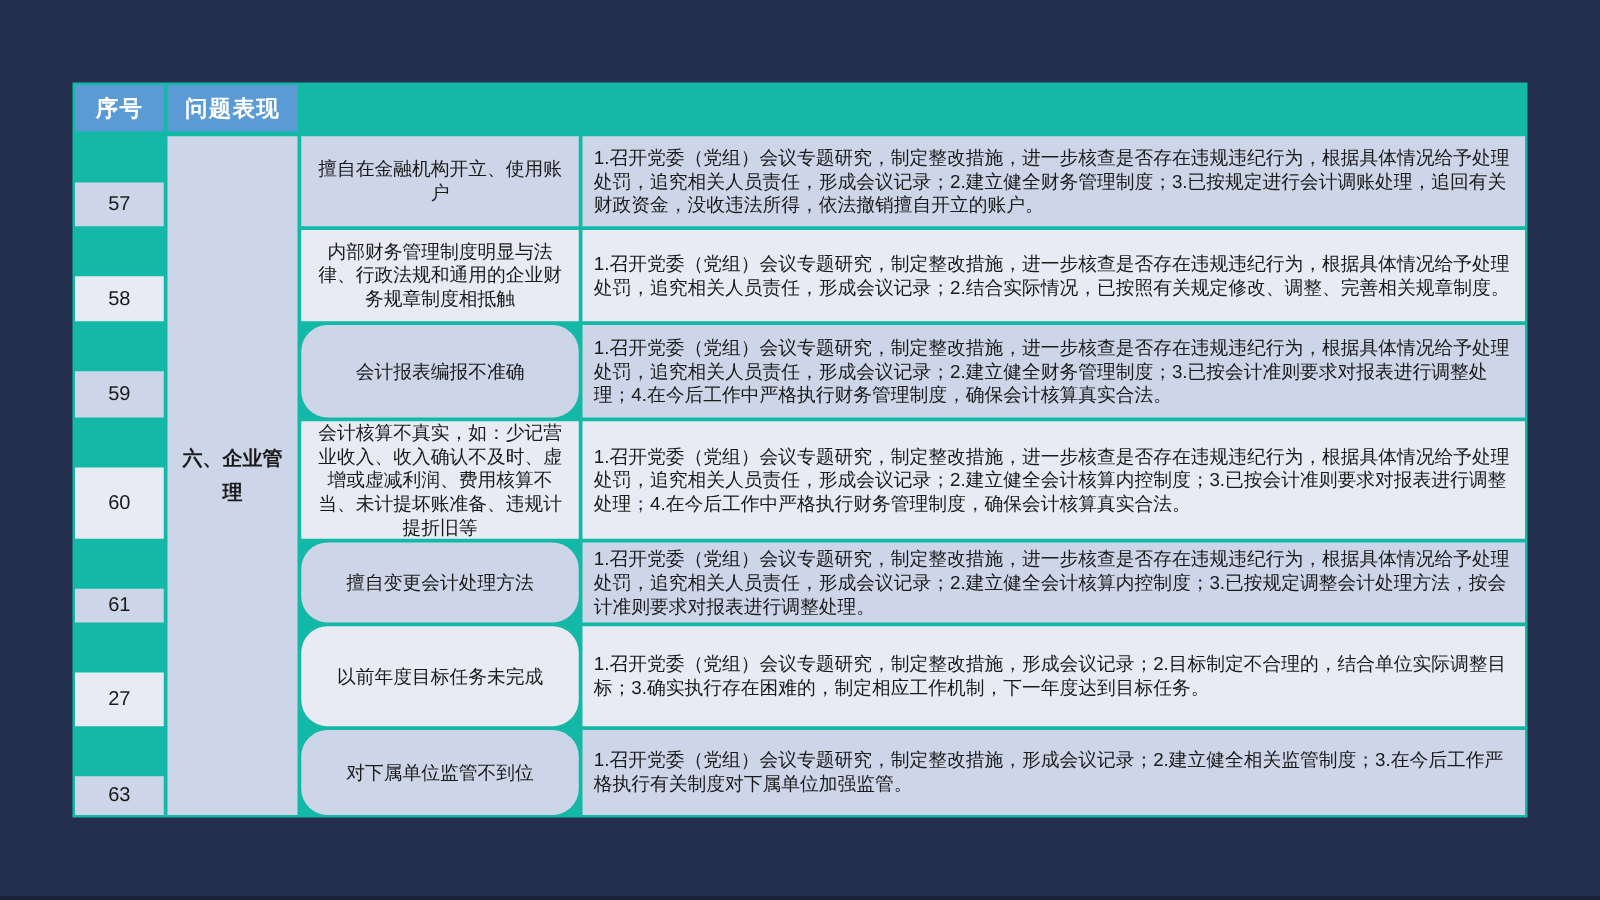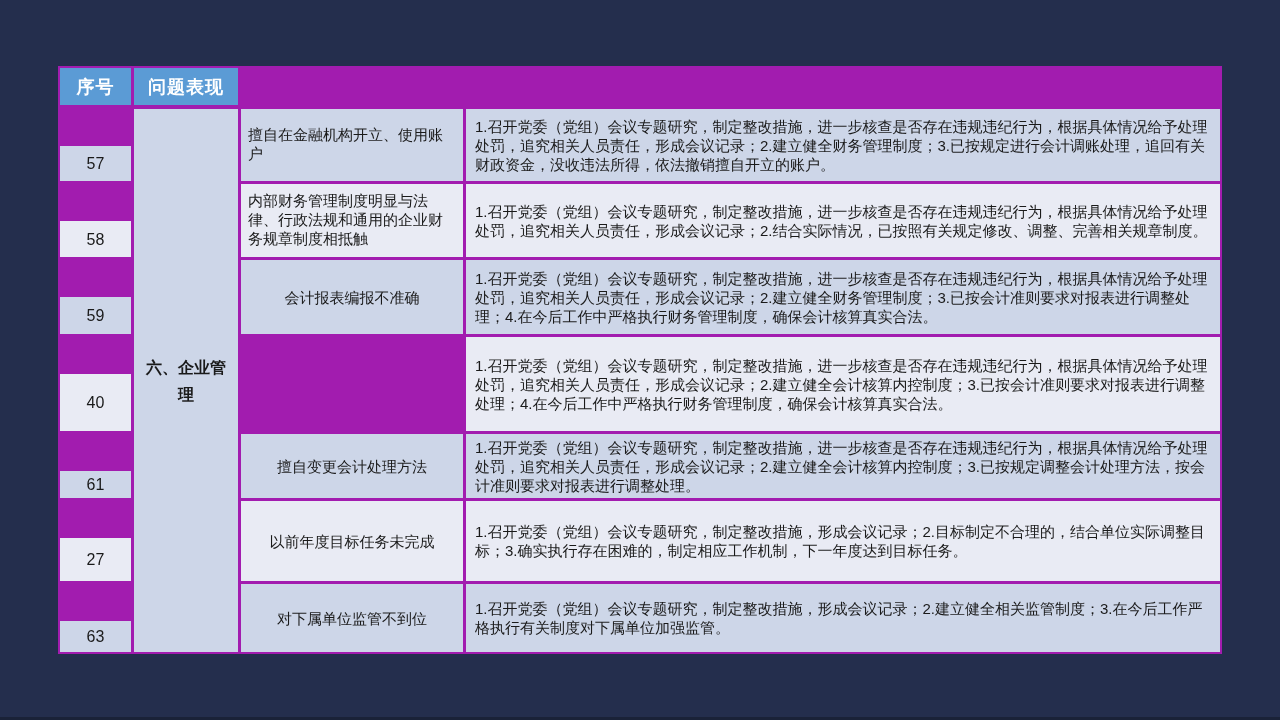--- a/index.html
+++ b/index.html
@@ -14,21 +14,21 @@
     background: #242E4D;
   }
   .bottom-strip {
     position: absolute; left: 0; bottom: 0;
     width: 1280px; height: 3px;
     background: #1A2238;
   }
   .tbl {
     position: absolute; left: 58px; top: 66px;
     width: 1160px;
-    background: #a21caf;
+    background: #14b8a6;
     padding: 2px;
   }
   .thead {
     display: grid;
     grid-template-columns: 71px 104px 222px 1fr;
     column-gap: 3px;
     height: 37px;
     margin-bottom: 4px;
   }
   .th {
@@ -57,22 +57,22 @@
   .merged {
     grid-column: 2; grid-row: 1 / span 7;
     background: #CDD6E8;
     justify-content: center;
     font-weight: bold; font-size: 16px;
     text-align: center;
     line-height: 27px;
     padding: 0 10px;
   }
   .prob  { grid-column: 3; padding: 2px 7px; }
-  .prob.pc { justify-content: center; text-align: center; }
-  .prob.pl { text-align: left; font-family: Liberation Serif, serif; }
+  .prob.pc { justify-content: center; text-align: center; border-radius: 21px; }
+  .prob.pl { text-align: center; }
   .guide { grid-column: 4; padding: 4px 9px; text-align: left; }
   .r1 { grid-row: 1; } .r2 { grid-row: 2; } .r3 { grid-row: 3; }
   .r4 { grid-row: 4; } .r5 { grid-row: 5; } .r6 { grid-row: 6; }
   .r7 { grid-row: 7; }
 </style>
 </head>
 <body>
 
 <div class="stage">
 
@@ -92,21 +92,22 @@
       <div class="cell guide r1 dark">1.召开党委（党组）会议专题研究，制定整改措施，进一步核查是否存在违规违纪行为，根据具体情况给予处理处罚，追究相关人员责任，形成会议记录；2.建立健全财务管理制度；3.已按规定进行会计调账处理，追回有关财政资金，没收违法所得，依法撤销擅自开立的账户。</div>
 
       <div class="cell num r2 light">58</div>
       <div class="cell prob r2 light pl">内部财务管理制度明显与法律、行政法规和通用的企业财务规章制度相抵触</div>
       <div class="cell guide r2 light">1.召开党委（党组）会议专题研究，制定整改措施，进一步核查是否存在违规违纪行为，根据具体情况给予处理处罚，追究相关人员责任，形成会议记录；2.结合实际情况，已按照有关规定修改、调整、完善相关规章制度。</div>
 
       <div class="cell num r3 dark">59</div>
       <div class="cell prob r3 dark pc">会计报表编报不准确</div>
       <div class="cell guide r3 dark">1.召开党委（党组）会议专题研究，制定整改措施，进一步核查是否存在违规违纪行为，根据具体情况给予处理处罚，追究相关人员责任，形成会议记录；2.建立健全财务管理制度；3.已按会计准则要求对报表进行调整处理；4.在今后工作中严格执行财务管理制度，确保会计核算真实合法。</div>
 
-      <div class="cell num r4 light">40</div>
+      <div class="cell num r4 light">60</div>
+      <div class="cell prob r4 light pl">会计核算不真实，如：少记营业收入、收入确认不及时、虚增或虚减利润、费用核算不当、未计提坏账准备、违规计提折旧等</div>
       <div class="cell guide r4 light">1.召开党委（党组）会议专题研究，制定整改措施，进一步核查是否存在违规违纪行为，根据具体情况给予处理处罚，追究相关人员责任，形成会议记录；2.建立健全会计核算内控制度；3.已按会计准则要求对报表进行调整处理；4.在今后工作中严格执行财务管理制度，确保会计核算真实合法。</div>
 
       <div class="cell num r5 dark">61</div>
       <div class="cell prob r5 dark pc">擅自变更会计处理方法</div>
       <div class="cell guide r5 dark">1.召开党委（党组）会议专题研究，制定整改措施，进一步核查是否存在违规违纪行为，根据具体情况给予处理处罚，追究相关人员责任，形成会议记录；2.建立健全会计核算内控制度；3.已按规定调整会计处理方法，按会计准则要求对报表进行调整处理。</div>
 
       <div class="cell num r6 light">27</div>
       <div class="cell prob r6 light pc">以前年度目标任务未完成</div>
       <div class="cell guide r6 light">1.召开党委（党组）会议专题研究，制定整改措施，形成会议记录；2.目标制定不合理的，结合单位实际调整目标；3.确实执行存在困难的，制定相应工作机制，下一年度达到目标任务。</div>
 

